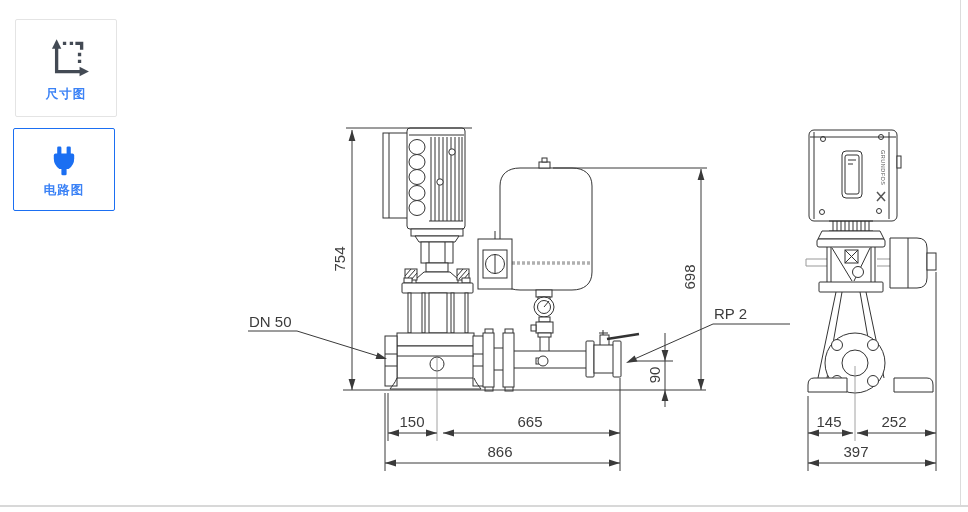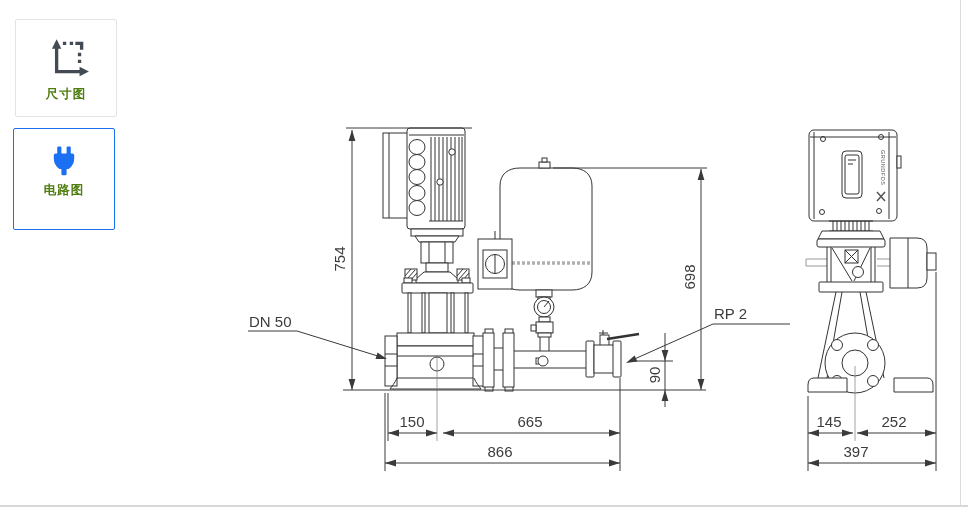--- a/index.html
+++ b/index.html
@@ -7,21 +7,21 @@
     width:968px;height:512px;position:relative;background:#fff;overflow:hidden;
     font-family:"Liberation Sans","DejaVu Sans",sans-serif;
   }
   .card{
     position:absolute;background:#fff;border:1px solid #e4e4e4;border-radius:2px;
     display:flex;flex-direction:column;align-items:center;justify-content:flex-start;
     cursor:pointer;box-sizing:border-box;
   }
   .card.selected{border:1px solid #1b6ff2;}
   .card-label{
-    font-size:12.5px;font-weight:600;color:#4d7c0f;margin-top:6px;letter-spacing:1px;
+    font-size:12.5px;font-weight:600;color:#3b82f6;margin-top:6px;letter-spacing:1px;
   }
   .dim-ic{margin-top:16px;}
   .plug-ic{margin-top:17px;}
   #drawing-svg{position:absolute;left:0;top:0;}
   .ln{stroke:#333;stroke-width:1;fill:none;}
   .fw{stroke:#333;stroke-width:1;fill:#fff;}
   .dl{stroke:#3a3a3a;stroke-width:1;fill:none;}
   .gray{stroke:#999;stroke-width:1;fill:none;}
   .cl{stroke:#8a8a8a;stroke-width:0.8;fill:none;}
   .ah{fill:#3a3a3a;stroke:none;}
@@ -37,21 +37,21 @@
     <polyline points="15,10 15,34 39,34" fill="none" stroke="#434a54" stroke-width="3.2"></polyline>
     <polygon points="15,3 10.5,12 19.5,12" fill="#434a54"></polygon>
     <polygon points="46,34 37,29.5 37,38.5" fill="#434a54"></polygon>
     <path d="M33,7 h6 v6" fill="none" stroke="#434a54" stroke-width="3.2"></path>
     <line x1="21" y1="7" x2="32" y2="7" stroke="#434a54" stroke-width="3.2" stroke-dasharray="3.2,3.4"></line>
     <line x1="37" y1="16" x2="37" y2="27" stroke="#434a54" stroke-width="3.2" stroke-dasharray="3.2,3.4"></line>
   </svg>
   <div class="card-label">尺寸图</div>
 </div>
 
-<div class="card selected" style="left:13px;top:128px;width:102px;height:102px">
+<div class="card selected" style="left:13px;top:128px;width:102px;height:83px">
   <svg class="plug-ic" width="26" height="30" viewBox="0 0 26 30">
     <g fill="#1b6ff2">
       <rect x="6.2" y="0.5" width="4.2" height="8.5" rx="1.3"></rect>
       <rect x="15.6" y="0.5" width="4.2" height="8.5" rx="1.3"></rect>
       <path d="M4.6,7.5 H21.4 Q23.2,7.5 23.2,9.6 V12.4 Q23.2,18.9 17.6,23 H8.4 Q2.8,18.9 2.8,12.4 V9.6 Q2.8,7.5 4.6,7.5 Z"></path>
       <path d="M10.4,22 h5.2 v5.9 q0,1.4 -1.4,1.4 h-2.4 q-1.4,0 -1.4,-1.4 Z"></path>
     </g>
   </svg>
   <div class="card-label">电路图</div>
 </div>

